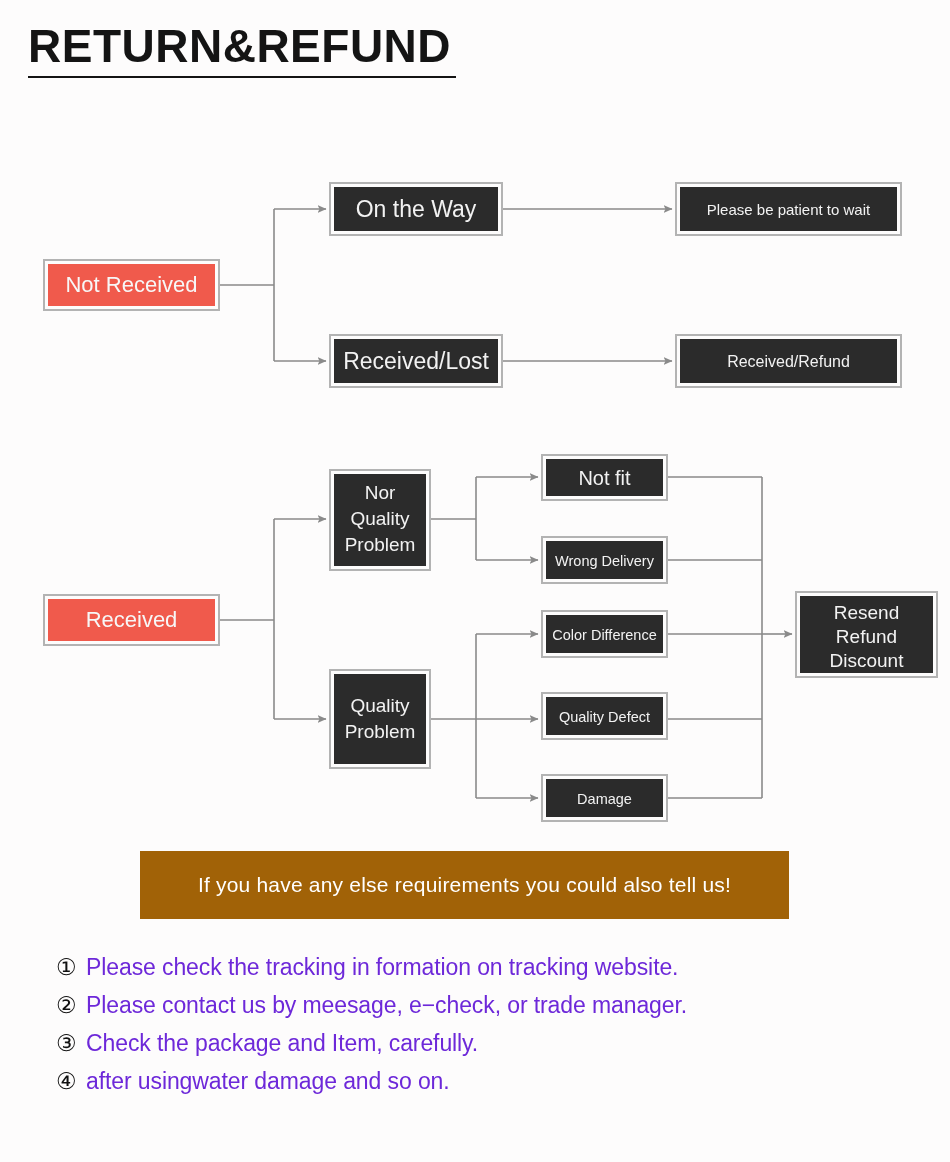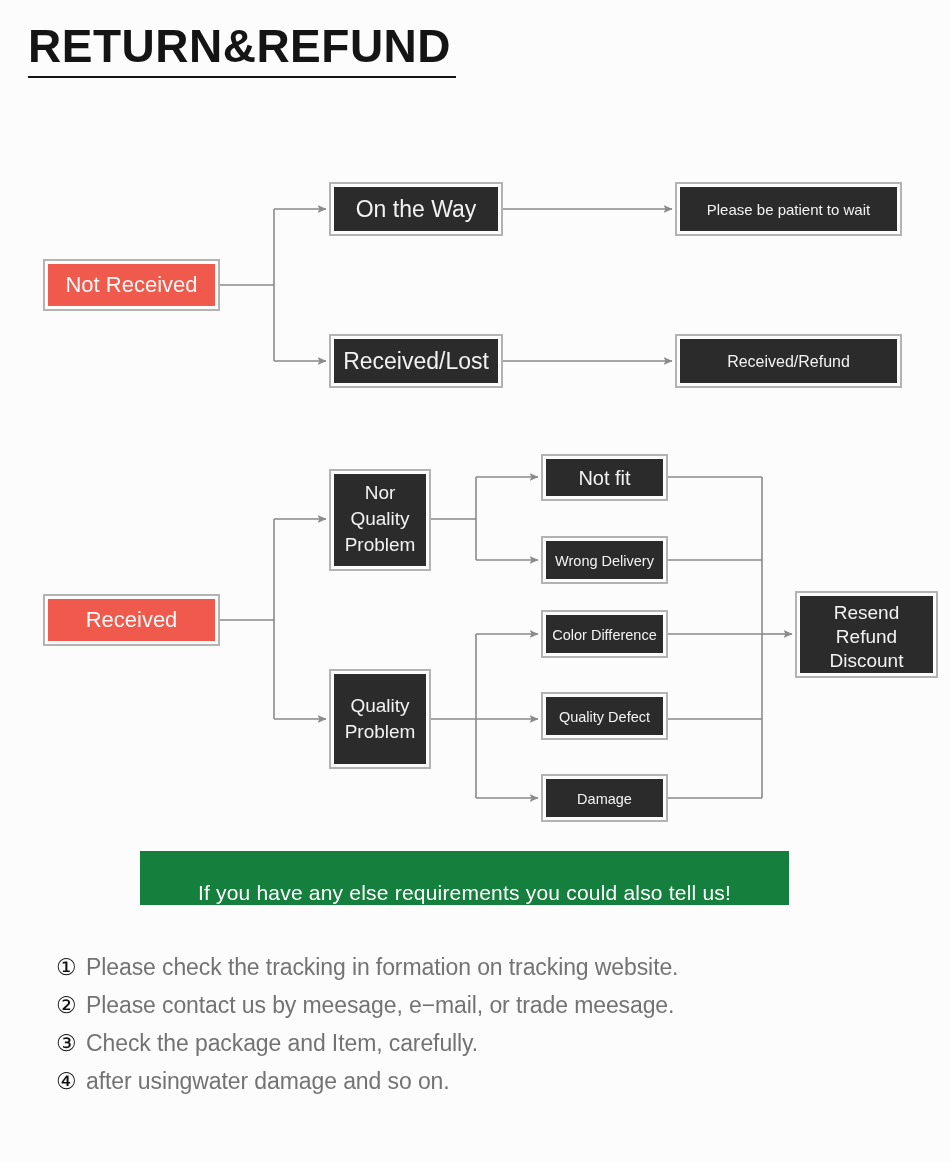--- a/index.html
+++ b/index.html
@@ -30,23 +30,23 @@
     background:#141414;
   }
 
   
   .flow{position:absolute;left:0;top:0;width:950px;height:930px;}
 
   
   .banner{
     position:absolute;
     left:140px;top:851px;
-    width:649px;height:54px;
-    background:#15803d;
-    display:flex;align-items:flex-end;justify-content:center;
+    width:649px;height:68px;
+    background:#a16207;
+    display:flex;align-items:center;justify-content:center;
   }
   .banner-text{
     color:#ffffff;
     font-size:21px;
     font-weight:400;
     letter-spacing:0.2px;
     white-space:nowrap;
   }
 
   
@@ -63,21 +63,21 @@
   .note-num{
     flex:0 0 auto;
     width:30px;
     font-size:23px;
     line-height:28px;
     color:#111;
   }
   .note-text{
     font-size:23px;
     line-height:28px;
-    color:#737373;
+    color:#6d28d9;
     letter-spacing:-0.1px;
   }
   .note-text .l2{display:block;text-align:right;}
 </style>
 </head>
 <body>
 
 <div class="page">
 
   <div class="title-wrap">
@@ -231,21 +231,21 @@
     <span class="banner-text">If you have any else requirements you could also tell us!</span>
   </div>
 
   <div class="notes">
     <div class="note">
       <span class="note-num">①</span>
       <span class="note-text">Please check the tracking in formation on tracking website.</span>
     </div>
     <div class="note">
       <span class="note-num">②</span>
-      <span class="note-text">Please contact us by meesage, e−mail, or trade meesage.</span>
+      <span class="note-text">Please contact us by meesage, e−check, or trade manager.</span>
     </div>
     <div class="note">
       <span class="note-num">③</span>
       <span class="note-text">Check the package and Item, carefully.</span>
     </div>
     <div class="note">
       <span class="note-num">④</span>
       <span class="note-text">
         <span class="l2">after usingwater damage and so on.</span>
       </span>

